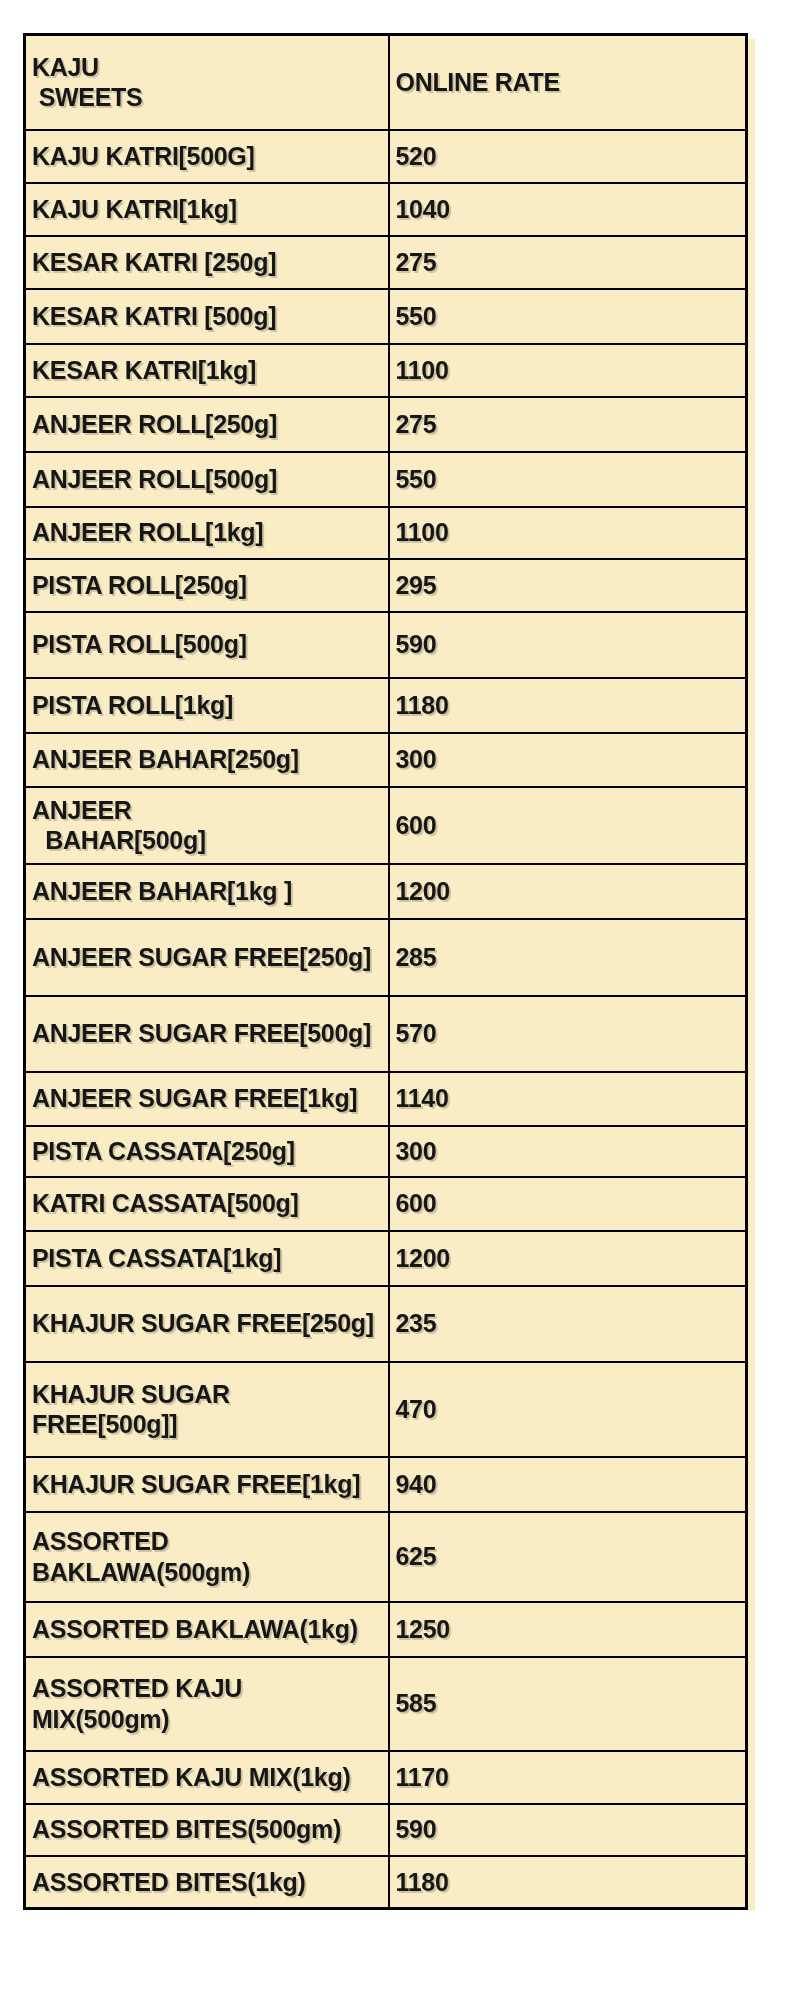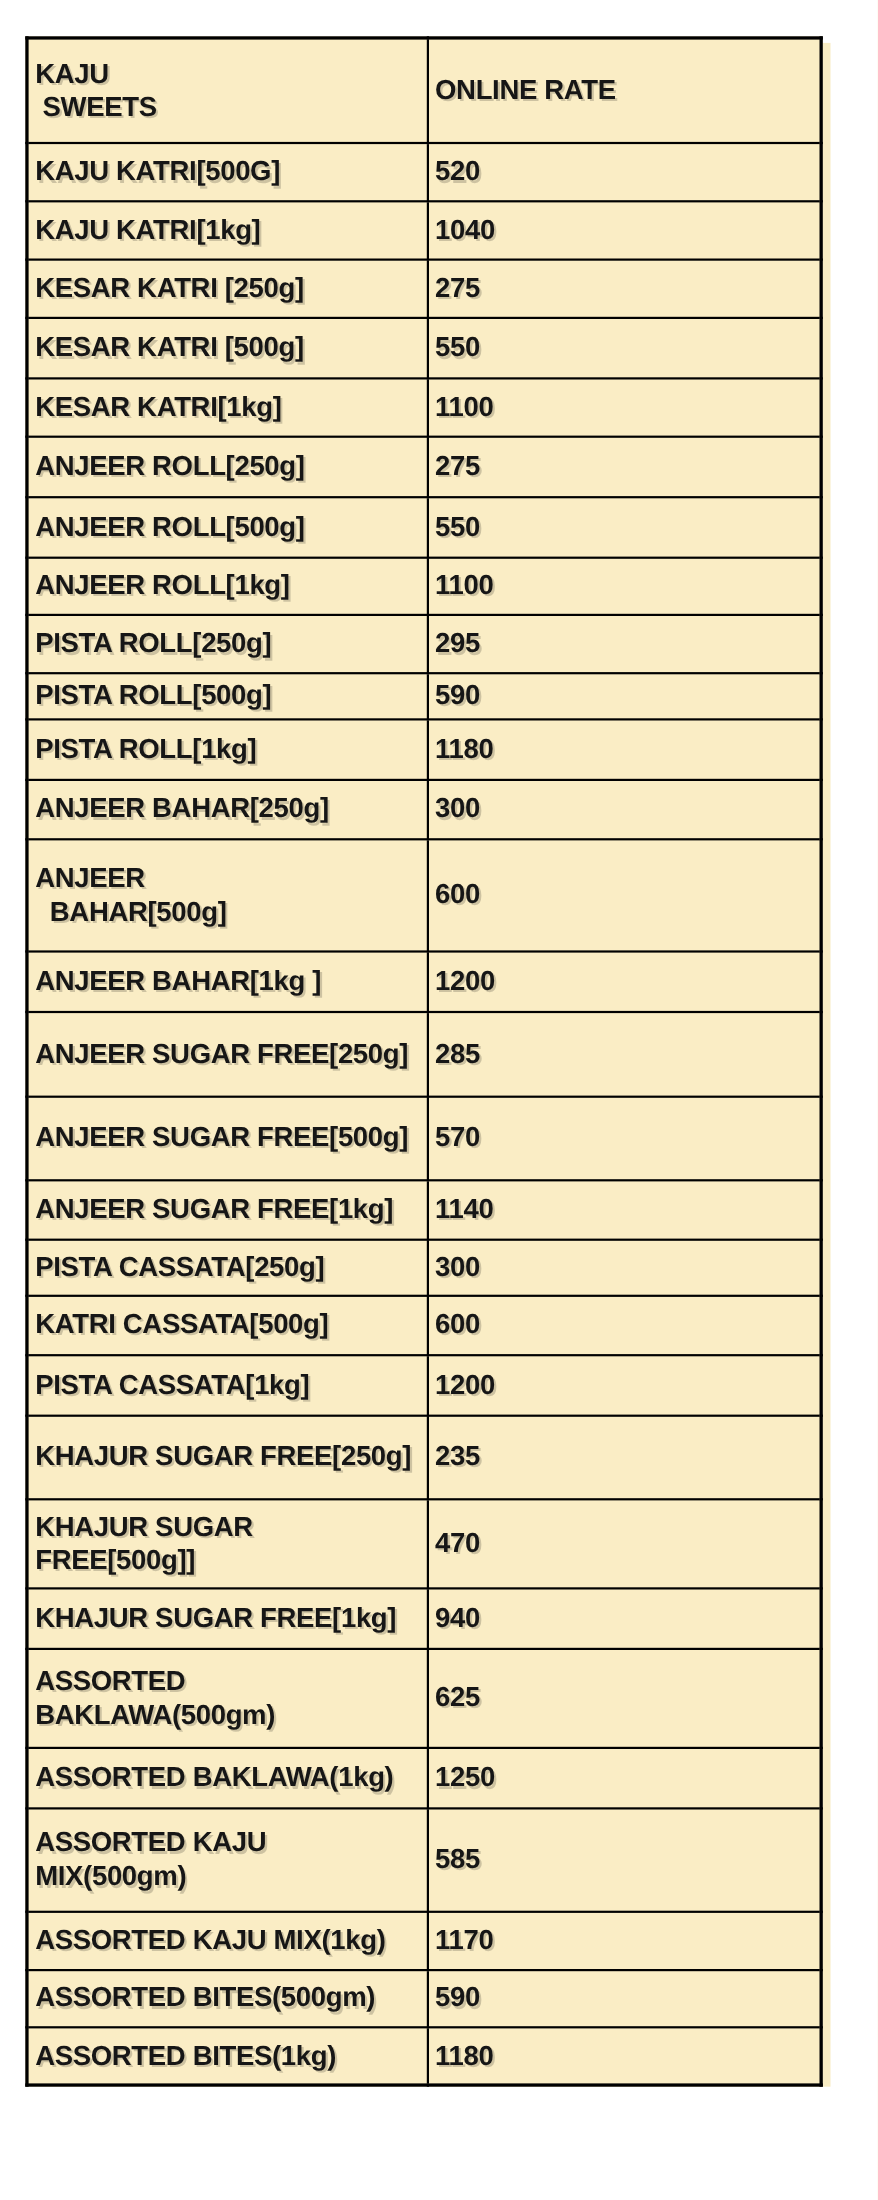--- a/index.html
+++ b/index.html
@@ -87,33 +87,33 @@
         <td>550</td>
       </tr>
       <tr style="height: 52px;">
         <td>ANJEER ROLL[1kg]</td>
         <td>1100</td>
       </tr>
       <tr style="height: 53px;">
         <td>PISTA ROLL[250g]</td>
         <td>295</td>
       </tr>
-      <tr style="height: 42px;">
+      <tr style="height: 66px;">
         <td>PISTA ROLL[500g]</td>
         <td>590</td>
       </tr>
       <tr style="height: 55px;">
         <td>PISTA ROLL[1kg]</td>
         <td>1180</td>
       </tr>
       <tr style="height: 54px;">
         <td>ANJEER BAHAR[250g]</td>
         <td>300</td>
       </tr>
-      <tr style="height: 102px;">
+      <tr style="height: 77px;">
         <td>ANJEER
 &nbsp;&nbsp;BAHAR[500g]</td>
         <td>600</td>
       </tr>
       <tr style="height: 55px;">
         <td>ANJEER BAHAR[1kg ]</td>
         <td>1200</td>
       </tr>
       <tr style="height: 77px; padding-left: 12px;">
         <td>ANJEER SUGAR FREE[250g]</td>
@@ -136,21 +136,21 @@
         <td>600</td>
       </tr>
       <tr style="height: 55px;">
         <td>PISTA CASSATA[1kg]</td>
         <td>1200</td>
       </tr>
       <tr style="height: 76px;">
         <td>KHAJUR SUGAR FREE[250g]</td>
         <td>235</td>
       </tr>
-      <tr style="height: 81px; margin-top: 20px;">
+      <tr style="height: 95px; margin-top: 20px;">
         <td>KHAJUR SUGAR
 FREE[500g]]</td>
         <td>470</td>
       </tr>
       <tr style="height: 55px;">
         <td>KHAJUR SUGAR FREE[1kg]</td>
         <td>940</td>
       </tr>
       <tr style="height: 90px; margin-left: 32px;">
         <td>ASSORTED

